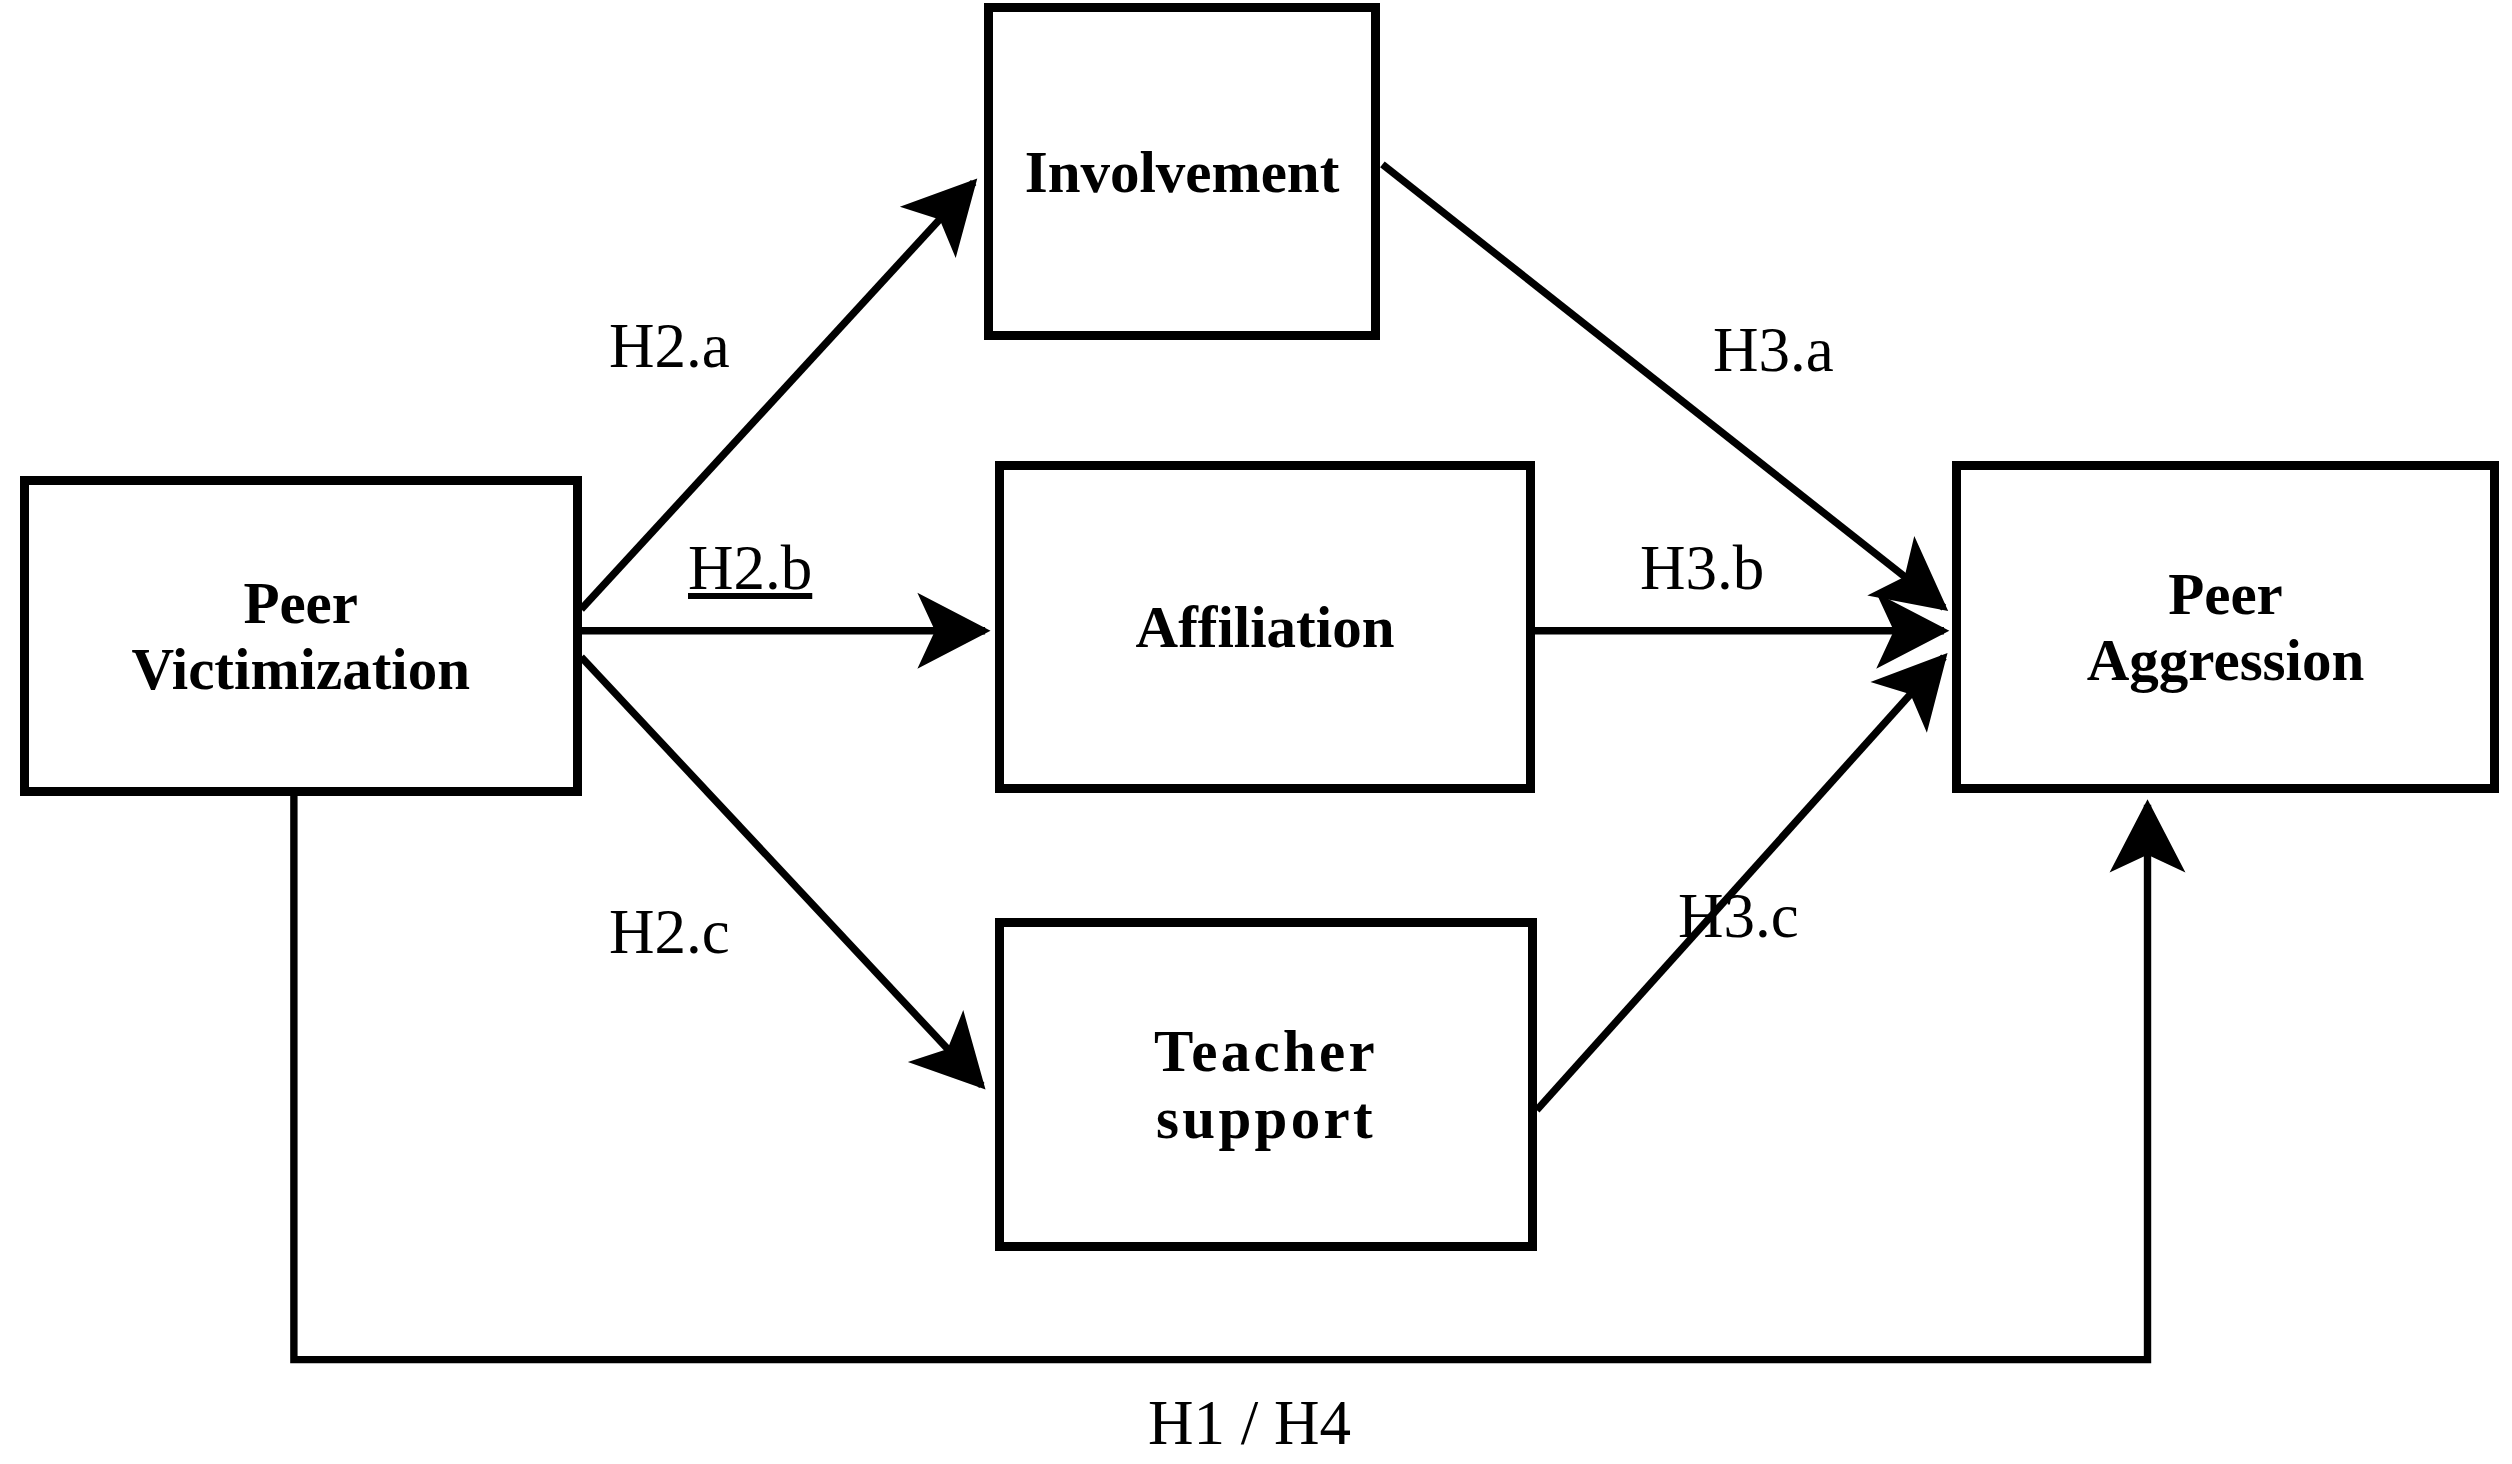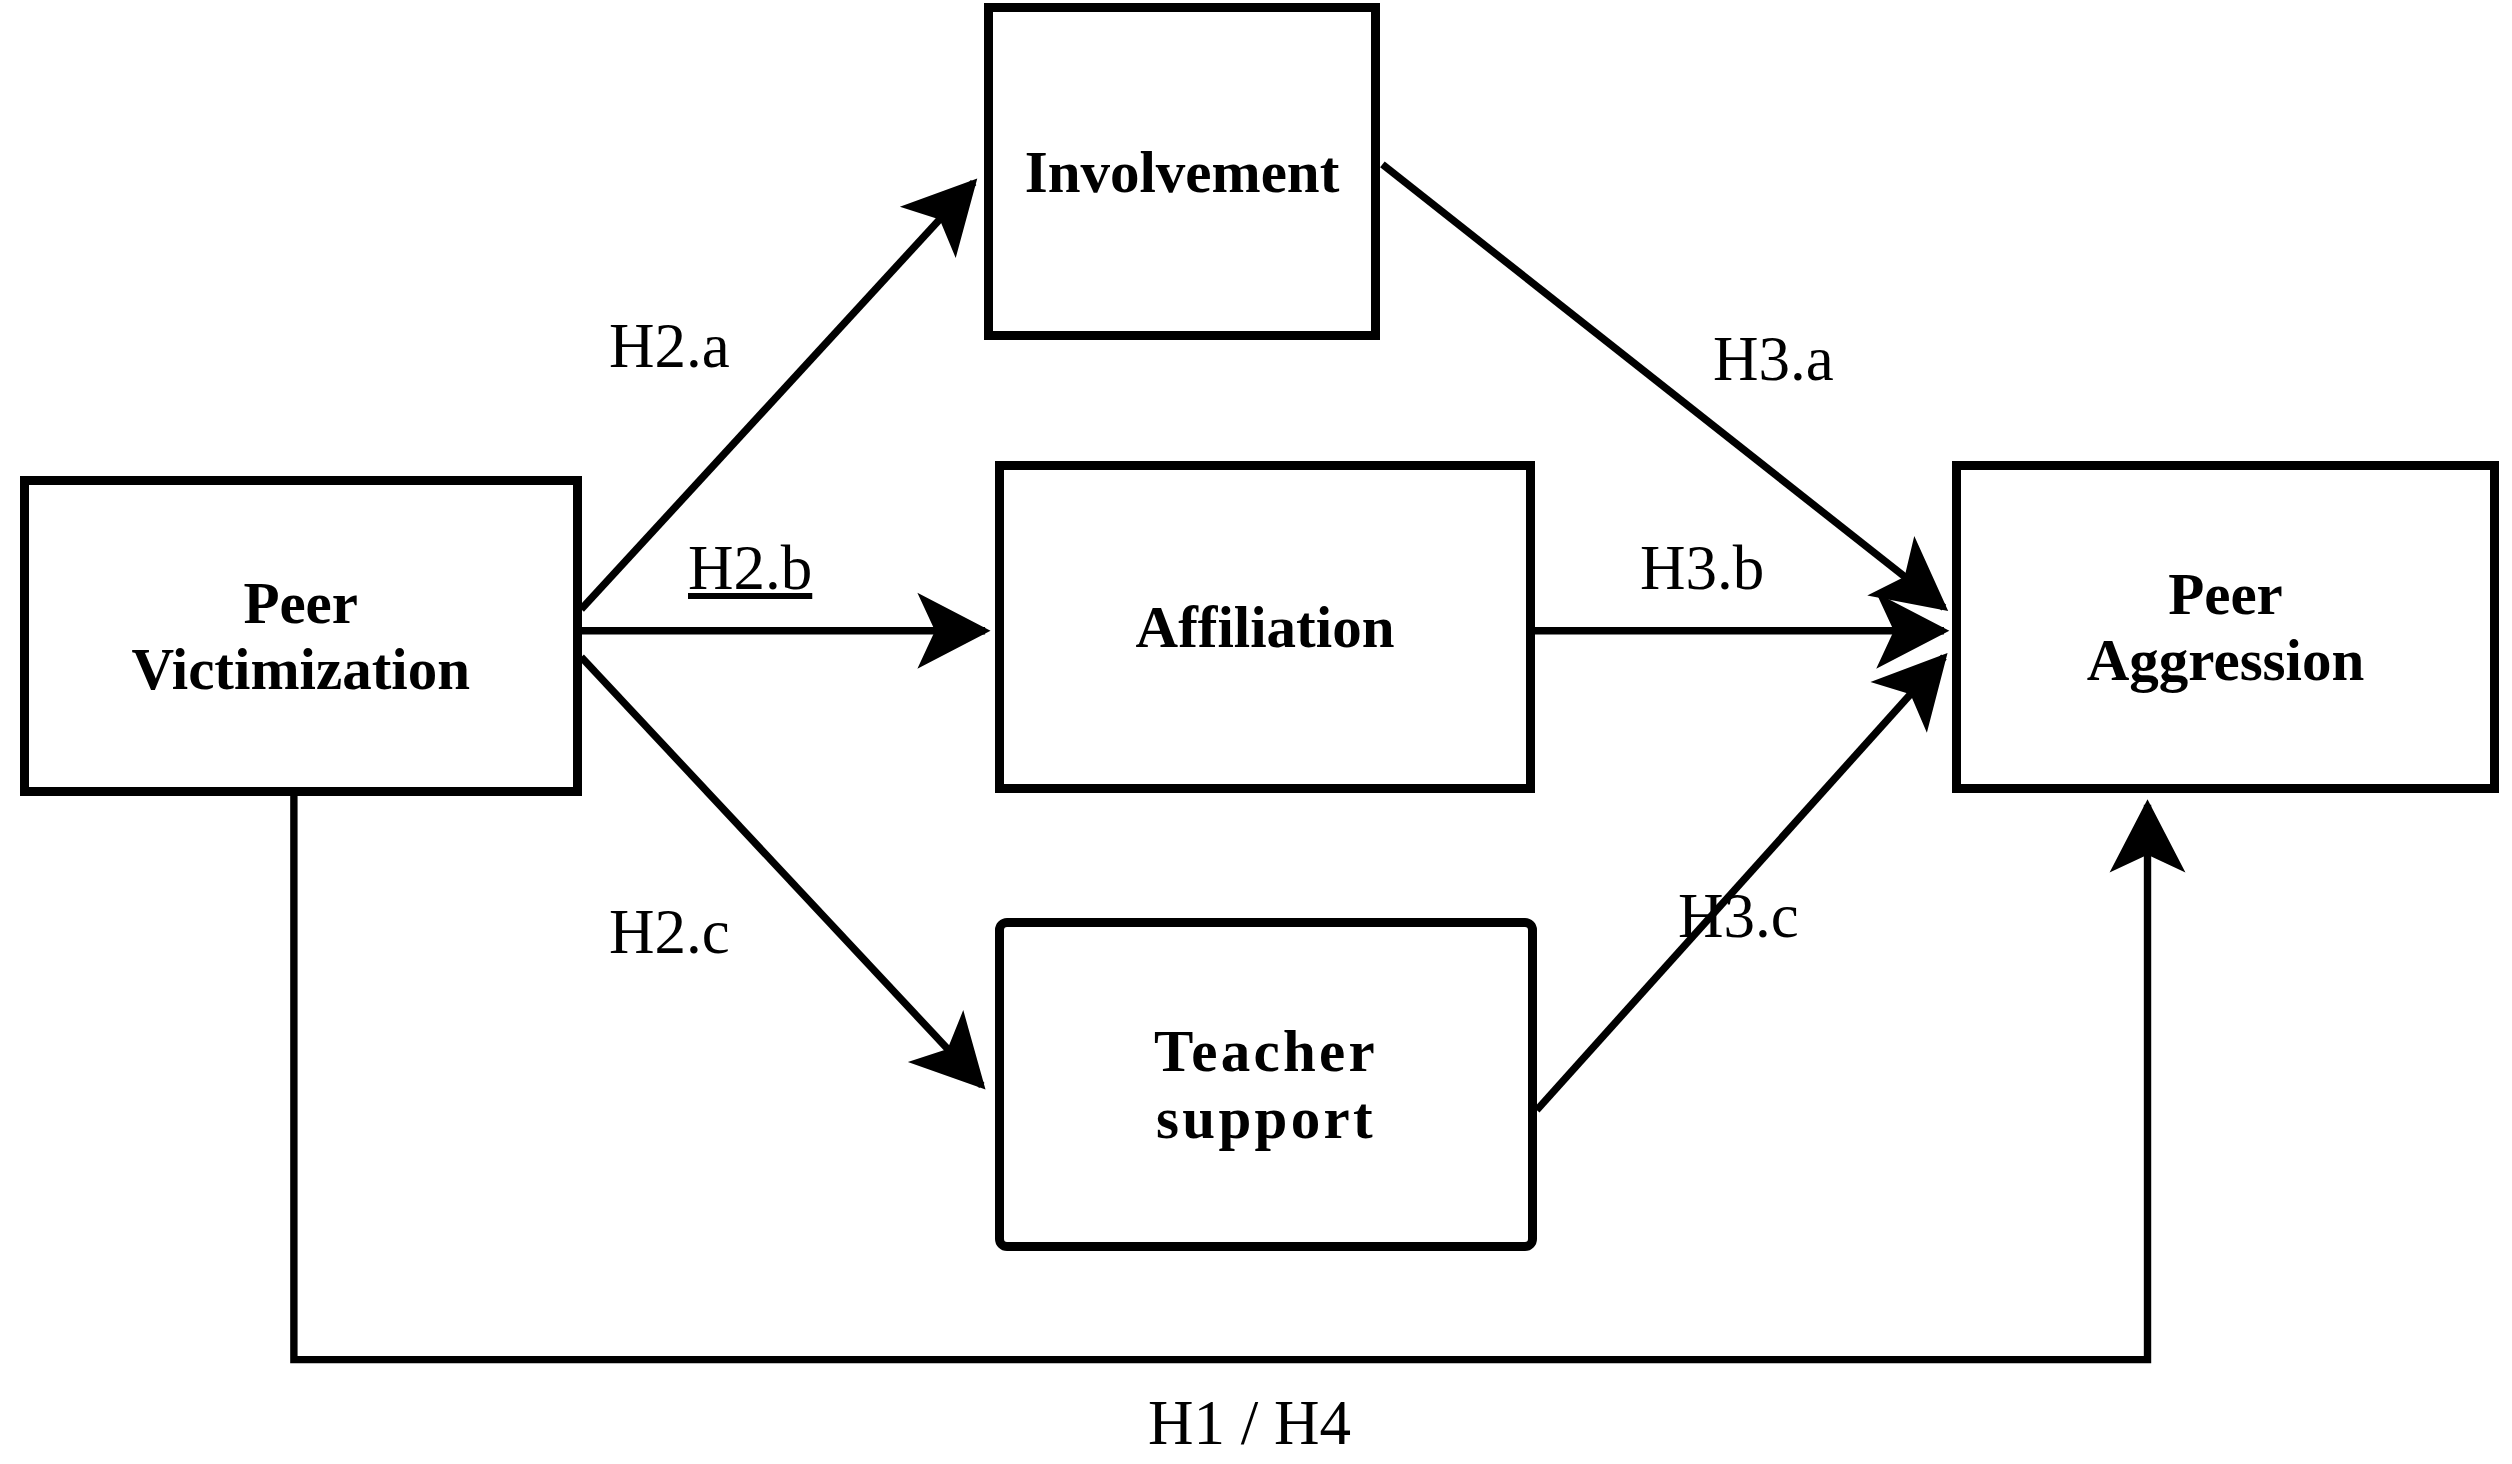--- a/index.html
+++ b/index.html
@@ -21,36 +21,36 @@
     color:#000000;
     font-weight:700;
     font-family:"Liberation Serif", serif;
     line-height:1.12;
     z-index:3;
   }
   .node .label{display:block;white-space:pre-line;}
   #node-peer-victimization{left:19.7px;top:476px;width:562px;height:320px;font-size:59px;}
   #node-involvement{left:984px;top:3.3px;width:396px;height:337px;font-size:59px;}
   #node-affiliation{left:995px;top:461px;width:540px;height:332px;font-size:59px;}
-  #node-teacher-support{left:995px;top:918px;width:542px;height:333px;font-size:59px;border-radius:12px;}
+  #node-teacher-support{left:995px;top:918px;width:542px;height:333px;font-size:59px;}
   #node-peer-aggression{left:1952px;top:461px;width:547px;height:332px;font-size:59px;}
   .edge-label{
     position:absolute;
     color:#000000;
     font-family:"Liberation Serif", serif;
     font-weight:400;
     font-size:63px;
     white-space:nowrap;
     z-index:4;
     background:transparent;
   }
   #label-h2a{left:609px;top:310px;}
   #label-h2b{left:688px;top:532px;text-decoration:underline;}
   #label-h2c{left:609px;top:880px;margin-top:16px;}
-  #label-h3a{left:1713px;top:323px;}
+  #label-h3a{left:1713px;top:314px;}
   #label-h3b{left:1640px;top:532px;text-align:center;}
   #label-h3c{left:1678px;top:880px;}
   #label-h1h4{left:1148px;top:1387px;font-family:Liberation Serif, serif;}
   .ls-wide{letter-spacing:3.3px;}
 </style>
 </head>
 <body>
 
 <div id="stage">
 

